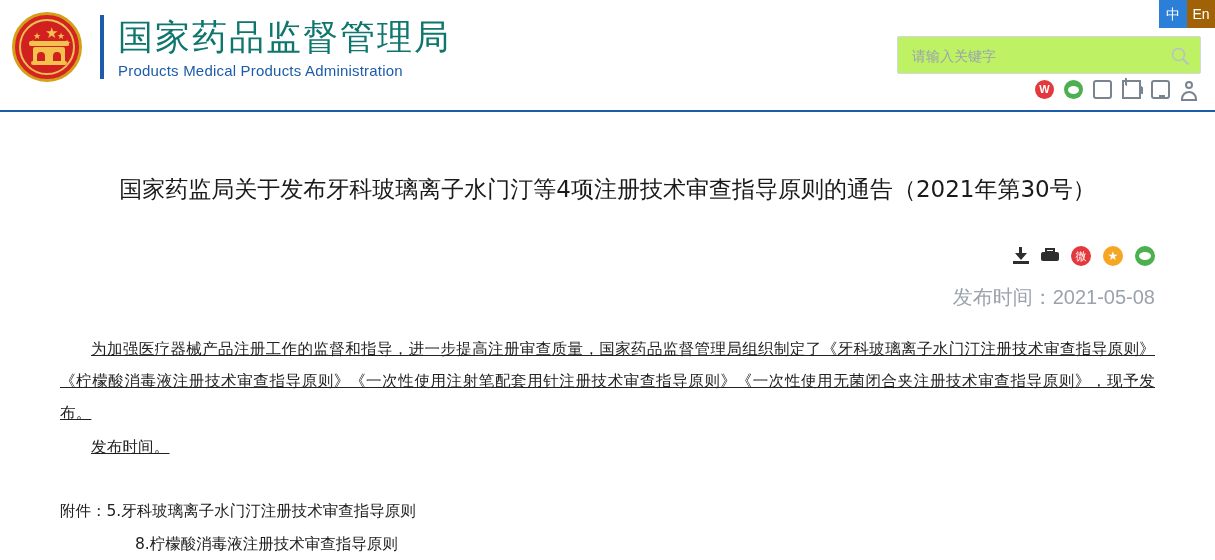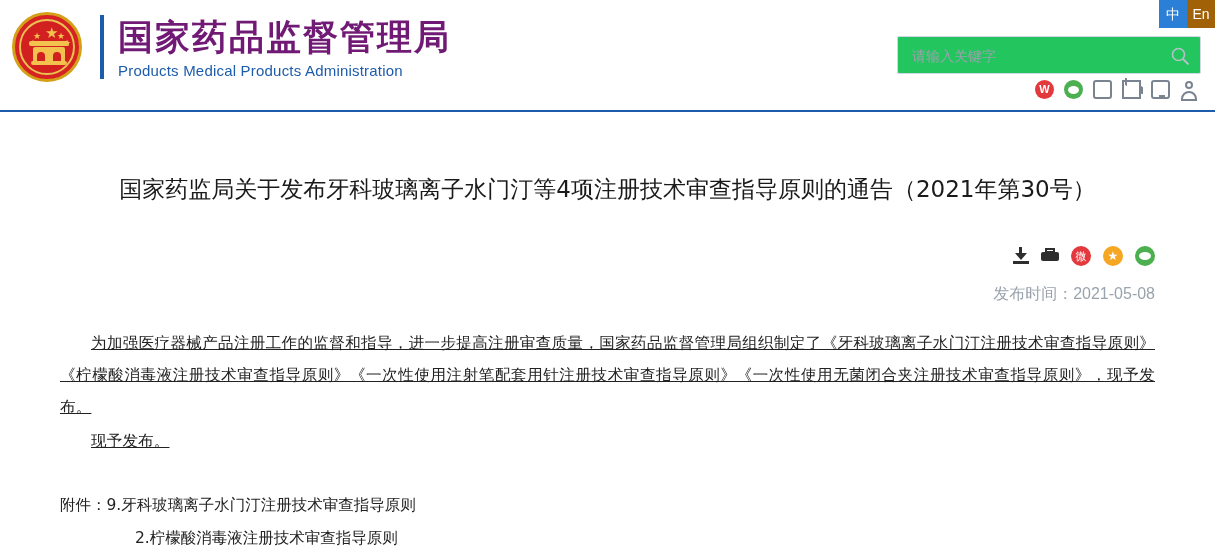--- a/index.html
+++ b/index.html
@@ -104,22 +104,22 @@
   }
   .brand-bar {
     width: 4px;
     height: 64px;
     background: #1c5cab;
     margin-right: 14px;
   }
   .brand-text .cn {
     font-family: "DejaVu Sans", "Liberation Sans", sans-serif;
     font-size: 35px;
-    font-weight: bold;
-    color: #701a75;
+    font-weight: normal;
+    color: #0f766e;
     letter-spacing: 2px;
     line-height: 42px;
   }
   .brand-text .en {
     font-size: 15px;
     color: #1c5cab;
     letter-spacing: 0.2px;
     margin-top: 4px;
   }
 
@@ -144,21 +144,21 @@
 
   
   .search-box {
     position: absolute;
     right: 14px;
     top: 36px;
     width: 304px;
     height: 38px;
     border: 1px solid #cfd8e3;
     border-radius: 2px;
-    background: #22c55e;
+    background: #bef264;
     box-sizing: border-box;
   }
   .search-box input {
     position: absolute;
     left: 12px;
     top: 0;
     width: 250px;
     height: 36px;
     border: none;
     outline: none;
@@ -266,21 +266,21 @@
   .t-weibo { width: 20px; height: 20px; border-radius: 50%; background: #e4393c; position: relative; }
   .t-weibo:after { content: "微"; position: absolute; inset: 0; color: #fff; font-size: 11px; text-align: center; line-height: 20px; }
   .t-star { width: 20px; height: 20px; border-radius: 50%; background: #f5a623; position: relative; }
   .t-star:after { content: "★"; position: absolute; inset: 0; color: #fff; font-size: 12px; text-align: center; line-height: 20px; }
   .t-wechat { width: 20px; height: 20px; border-radius: 50%; background: #4caf50; position: relative; }
   .t-wechat:after { content: ""; position: absolute; left: 4px; top: 6px; width: 12px; height: 8px; background: #fff; border-radius: 50%; }
 
   .pubtime {
     text-align: right;
     color: #9aa3ad;
-    font-size: 16px;
+    font-size: 20px;
     padding-top: 16px;
   }
 
   .body-text {
     font-family: "DejaVu Sans", "Liberation Sans", sans-serif;
     font-size: 15.5px;
     color: #222222;
     line-height: 32px;
     padding-top: 22px;
     letter-spacing: 0.2px;
@@ -365,22 +365,22 @@
     <span class="t-ico t-star"></span>
     <span class="t-ico t-wechat"></span>
   </div>
 
   <div class="pubtime">
     <span>发布时间：</span><span>2021-05-08</span>
   </div>
 
   <div class="body-text">
     <p class="indent">为加强医疗器械产品注册工作的监督和指导，进一步提高注册审查质量，国家药品监督管理局组织制定了《牙科玻璃离子水门汀注册技术审查指导原则》《柠檬酸消毒液注册技术审查指导原则》《一次性使用注射笔配套用针注册技术审查指导原则》《一次性使用无菌闭合夹注册技术审查指导原则》，现予发布。</p>
-    <p class="indent">现予发布。</p>
+    <p class="indent">发布时间。</p>
   </div>
 
   <div class="attach">
-    <p class="row"><span class="lbl">附件：</span><span>9.牙科玻璃离子水门汀注册技术审查指导原则</span></p>
-    <p class="row sub"><span>2.柠檬酸消毒液注册技术审查指导原则</span></p>
+    <p class="row"><span class="lbl">附件：</span><span>5.牙科玻璃离子水门汀注册技术审查指导原则</span></p>
+    <p class="row sub"><span>8.柠檬酸消毒液注册技术审查指导原则</span></p>
     <p class="row sub"><span>3.一次性使用注射笔配套用针注册技术审查指导原则</span></p>
 
   </div>
 </div>
 
 </body></html>

